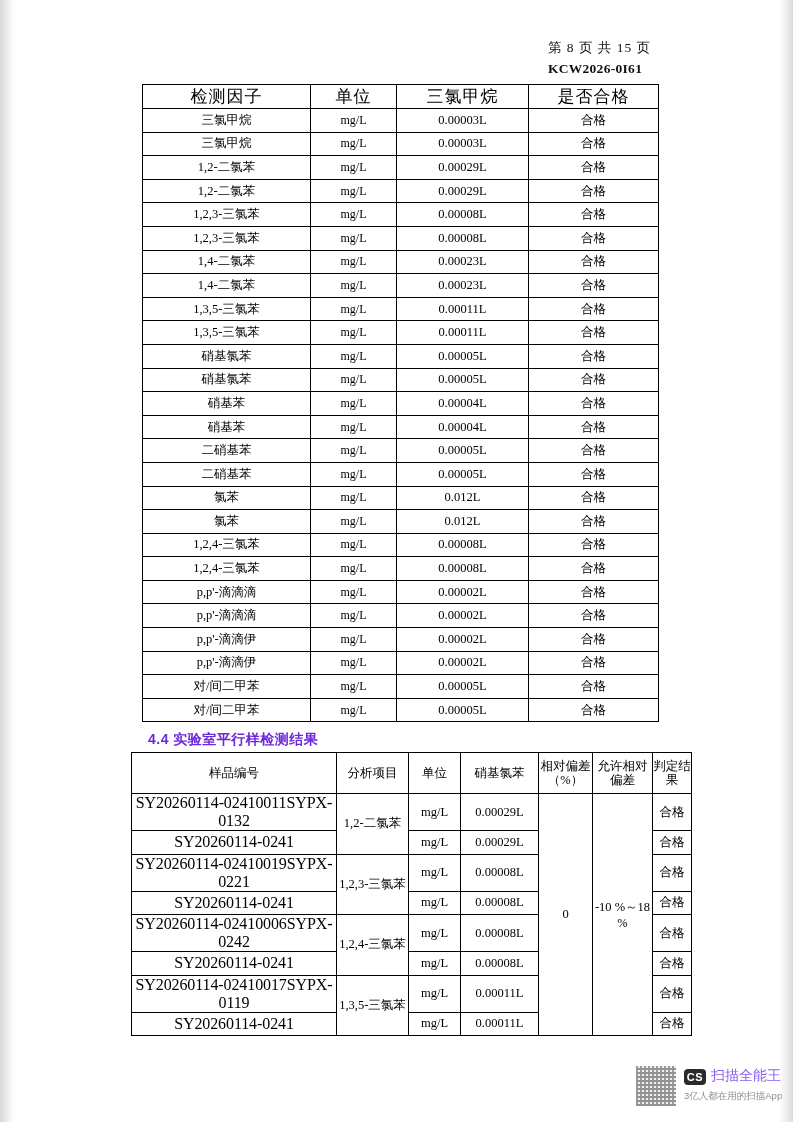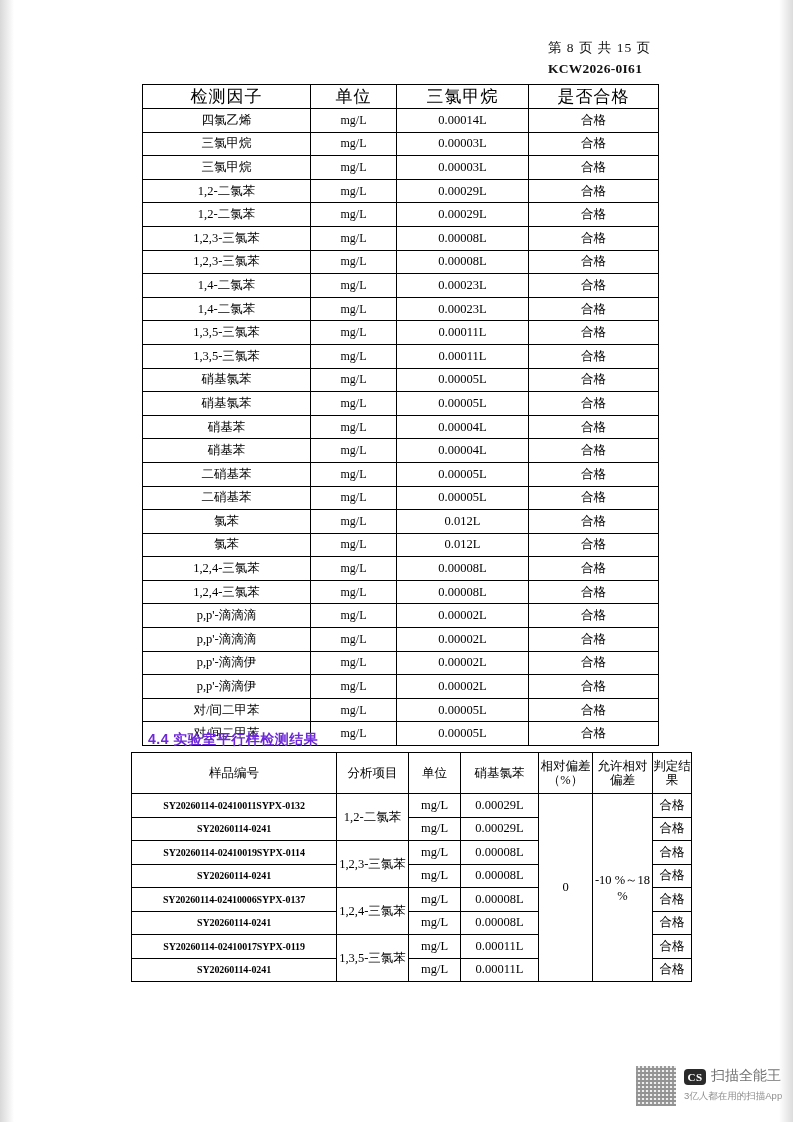--- a/index.html
+++ b/index.html
@@ -105,23 +105,22 @@
     height: 22.5px;
     font-size: 12px;
   }
   #table2 td.hdrcell {
     font-size: 12.5px;
     line-height: 1.15;
     height: 40px;
   }
   #table2 td.sample {
     font-family: "Liberation Serif", serif;
-    font-size: 10px;
+    font-size: 16px;
     letter-spacing: -0.1px;
-    font-weight: bold;
   }
   #table2 td.num {
     font-family: "Liberation Serif", serif;
     font-size: 12.5px;
   }
   #table2 td.cn { font-size: 12.5px; }
   #table2 td.wide-cn { font-size: 12.5px; line-height: 1.2; }
 
   
   #cs-badge {
@@ -146,32 +145,32 @@
   #cs-logo {
     position: absolute;
     left: 48px;
     top: 3px;
     width: 22px;
     height: 16px;
     background: #2a2a2a;
     border-radius: 4px;
     color: #fff;
     font-size: 11px;
-    font-family: Liberation Serif, serif;
+    font-family: Liberation Sans, sans-serif;
     line-height: 16px;
     text-align: center;
     font-weight: bold;
     letter-spacing: .5px;
   }
   #cs-name {
     position: absolute;
     left: 75px;
     top: 1px;
     font-size: 14px;
-    color: #737373;
+    color: #8b5cf6;
     font-family: "Liberation Sans", sans-serif;
     white-space: nowrap;
   }
   #cs-sub {
     position: absolute;
     left: 48px;
     top: 24px;
     font-size: 9.5px;
     color: #8d8d8d;
     font-family: "Liberation Sans", sans-serif;
@@ -197,26 +196,20 @@
         <col style="width:130px">
       </colgroup>
       <tbody id="table1-body">
           <tr class="hdr">
             <td>检测因子</td>
             <td>单位</td>
             <td>三氯甲烷</td>
             <td>是否合格</td>
           </tr>
           <tr>
-            <td class="cn">四氯乙烯</td>
-            <td class="unit">mg/L</td>
-            <td class="val">0.00014L</td>
-            <td class="cn">合格</td>
-          </tr>
-          <tr>
             <td class="cn">三氯甲烷</td>
             <td class="unit">mg/L</td>
             <td class="val">0.00003L</td>
             <td class="cn">合格</td>
           </tr>
           <tr>
             <td class="cn">三氯甲烷</td>
             <td class="unit">mg/L</td>
             <td class="val">0.00003L</td>
             <td class="cn">合格</td>
@@ -401,34 +394,34 @@
             <td class="num" rowspan="8">-10 %～18 %</td>
             <td class="cn">合格</td>
           </tr>
           <tr>
             <td class="sample">SY20260114-0241</td>
             <td class="num">mg/L</td>
             <td class="num">0.00029L</td>
             <td class="cn">合格</td>
           </tr>
           <tr>
-            <td class="sample">SY20260114-02410019SYPX-0114</td>
+            <td class="sample">SY20260114-02410019SYPX-0221</td>
             <td class="wide-cn" rowspan="2">1,2,3-三氯苯</td>
             <td class="num">mg/L</td>
             <td class="num">0.00008L</td>
             <td class="cn">合格</td>
           </tr>
           <tr>
             <td class="sample">SY20260114-0241</td>
             <td class="num">mg/L</td>
             <td class="num">0.00008L</td>
             <td class="cn">合格</td>
           </tr>
           <tr>
-            <td class="sample">SY20260114-02410006SYPX-0137</td>
+            <td class="sample">SY20260114-02410006SYPX-0242</td>
             <td class="wide-cn" rowspan="2">1,2,4-三氯苯</td>
             <td class="num">mg/L</td>
             <td class="num">0.00008L</td>
             <td class="cn">合格</td>
           </tr>
           <tr>
             <td class="sample">SY20260114-0241</td>
             <td class="num">mg/L</td>
             <td class="num">0.00008L</td>
             <td class="cn">合格</td>

